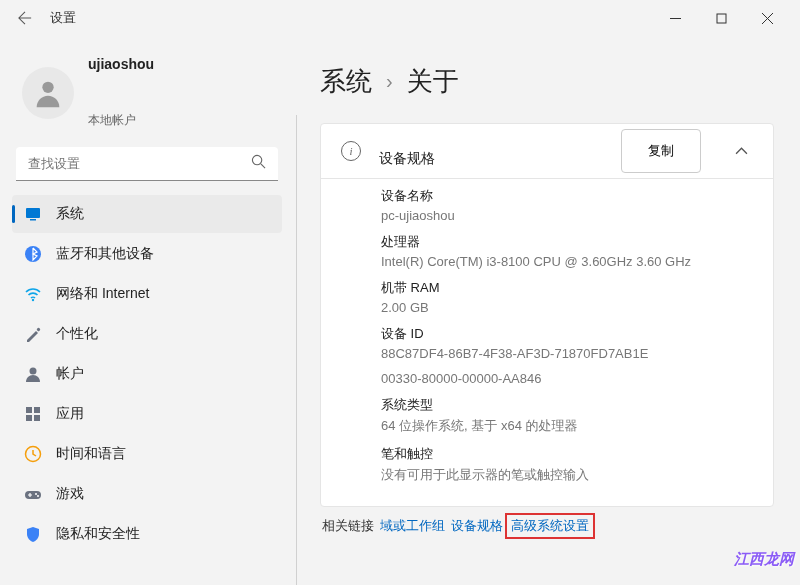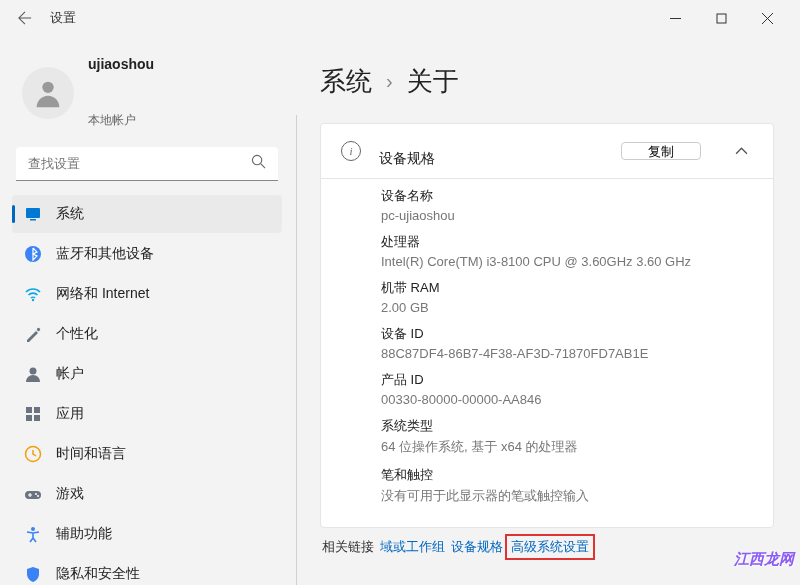--- a/index.html
+++ b/index.html
@@ -32,21 +32,21 @@
     .vline { position: absolute; left: 296px; top: 115px; bottom: 0; width: 1px; background: #d0d0d0; }
     
     .content { flex: 1; padding: 28px 26px 0 30px; overflow-y: auto; }
     .breadcrumb { display: flex; align-items: center; gap: 14px; font-size: 26px; color: #222; margin-bottom: 24px; }
     .bc-sep { color: #888; font-size: 20px; }
     
     .card { background: #fff; border: 1px solid #e5e5e5; border-radius: 4px; }
     .card-header { display: flex; align-items: center; height: 54px; padding: 0 10px 0 20px; gap: 18px; }
     .card-header .info-icon { width: 20px; height: 20px; border: 1.2px solid #666; border-radius: 50%; display: flex; align-items: center; justify-content: center; font-size: 11px; color: #666; font-style: italic; font-family: serif; }
     .card-title { flex: 1; font-size: 14px; color: #222; margin-top: 16px; }
-    .copy-btn { height: 18px; padding: 0 26px; background: #fff; border: 1px solid #ccc; border-radius: 4px; font-size: 13px; cursor: pointer; }
+    .copy-btn { height: 44px; padding: 0 26px; background: #fff; border: 1px solid #ccc; border-radius: 4px; font-size: 13px; cursor: pointer; }
     .expand-btn { width: 44px; height: 34px; display: flex; align-items: center; justify-content: center; cursor: pointer; }
     
     .spec-body { padding: 8px 20px 12px 60px; border-top: 1px solid #e5e5e5; }
     .spec-row { margin-bottom: 10px; }
     .spec-label { font-size: 13px; color: #222; margin-bottom: 3px; }
     .spec-value { font-size: 13px; color: #777; }
     
     .links-row { display: flex; align-items: center; gap: 6px; font-size: 13px; margin-top: 10px; padding-left: 2px; }
     .links-label { color: #333; }
     .link { color: #0067c0; cursor: pointer; }
@@ -181,29 +181,20 @@
               <circle cx="12" cy="9" r="1" fill="#fff"></circle>
               <circle cx="14" cy="11" r="1" fill="#fff"></circle>
               <path d="M4 10h4M6 8v4" stroke="#fff" stroke-width="1.2"></path>
             </svg>
           </span>
           <span>游戏</span>
         </div>
         <div class="nav-item">
           <span class="nav-icon">
             <svg width="18" height="18" viewBox="0 0 18 18">
-              <circle cx="9" cy="4" r="2" fill="#3b82f6"></circle>
-              <path d="M3 7l6 1 6-1M9 8v5l-3 4M9 13l3 4" stroke="#3b82f6" fill="none" stroke-width="1.6"></path>
-            </svg>
-          </span>
-          <span>辅助功能</span>
-        </div>
-        <div class="nav-item">
-          <span class="nav-icon">
-            <svg width="18" height="18" viewBox="0 0 18 18">
               <path d="M9 2l6 2v5c0 4-3 7-6 8-3-1-6-4-6-8V4l6-2z" fill="#3b82f6"></path>
             </svg>
           </span>
           <span>隐私和安全性</span>
         </div>
       </div>
   </div>
 
   <div class="content">
     <div class="breadcrumb">
@@ -234,21 +225,20 @@
           </div>
           <div class="spec-row">
             <div class="spec-label">机带 RAM</div>
             <div class="spec-value">2.00 GB</div>
           </div>
           <div class="spec-row">
             <div class="spec-label">设备 ID</div>
             <div class="spec-value">88C87DF4-86B7-4F38-AF3D-71870FD7AB1E</div>
           </div>
           <div class="spec-row">
-            <div class="spec-label">产品 ID</div>
             <div class="spec-value">00330-80000-00000-AA846</div>
           </div>
           <div class="spec-row">
             <div class="spec-label">系统类型</div>
             <div class="spec-value">64 位操作系统, 基于 x64 的处理器</div>
           </div>
           <div class="spec-row">
             <div class="spec-label">笔和触控</div>
             <div class="spec-value">没有可用于此显示器的笔或触控输入</div>
           </div>

